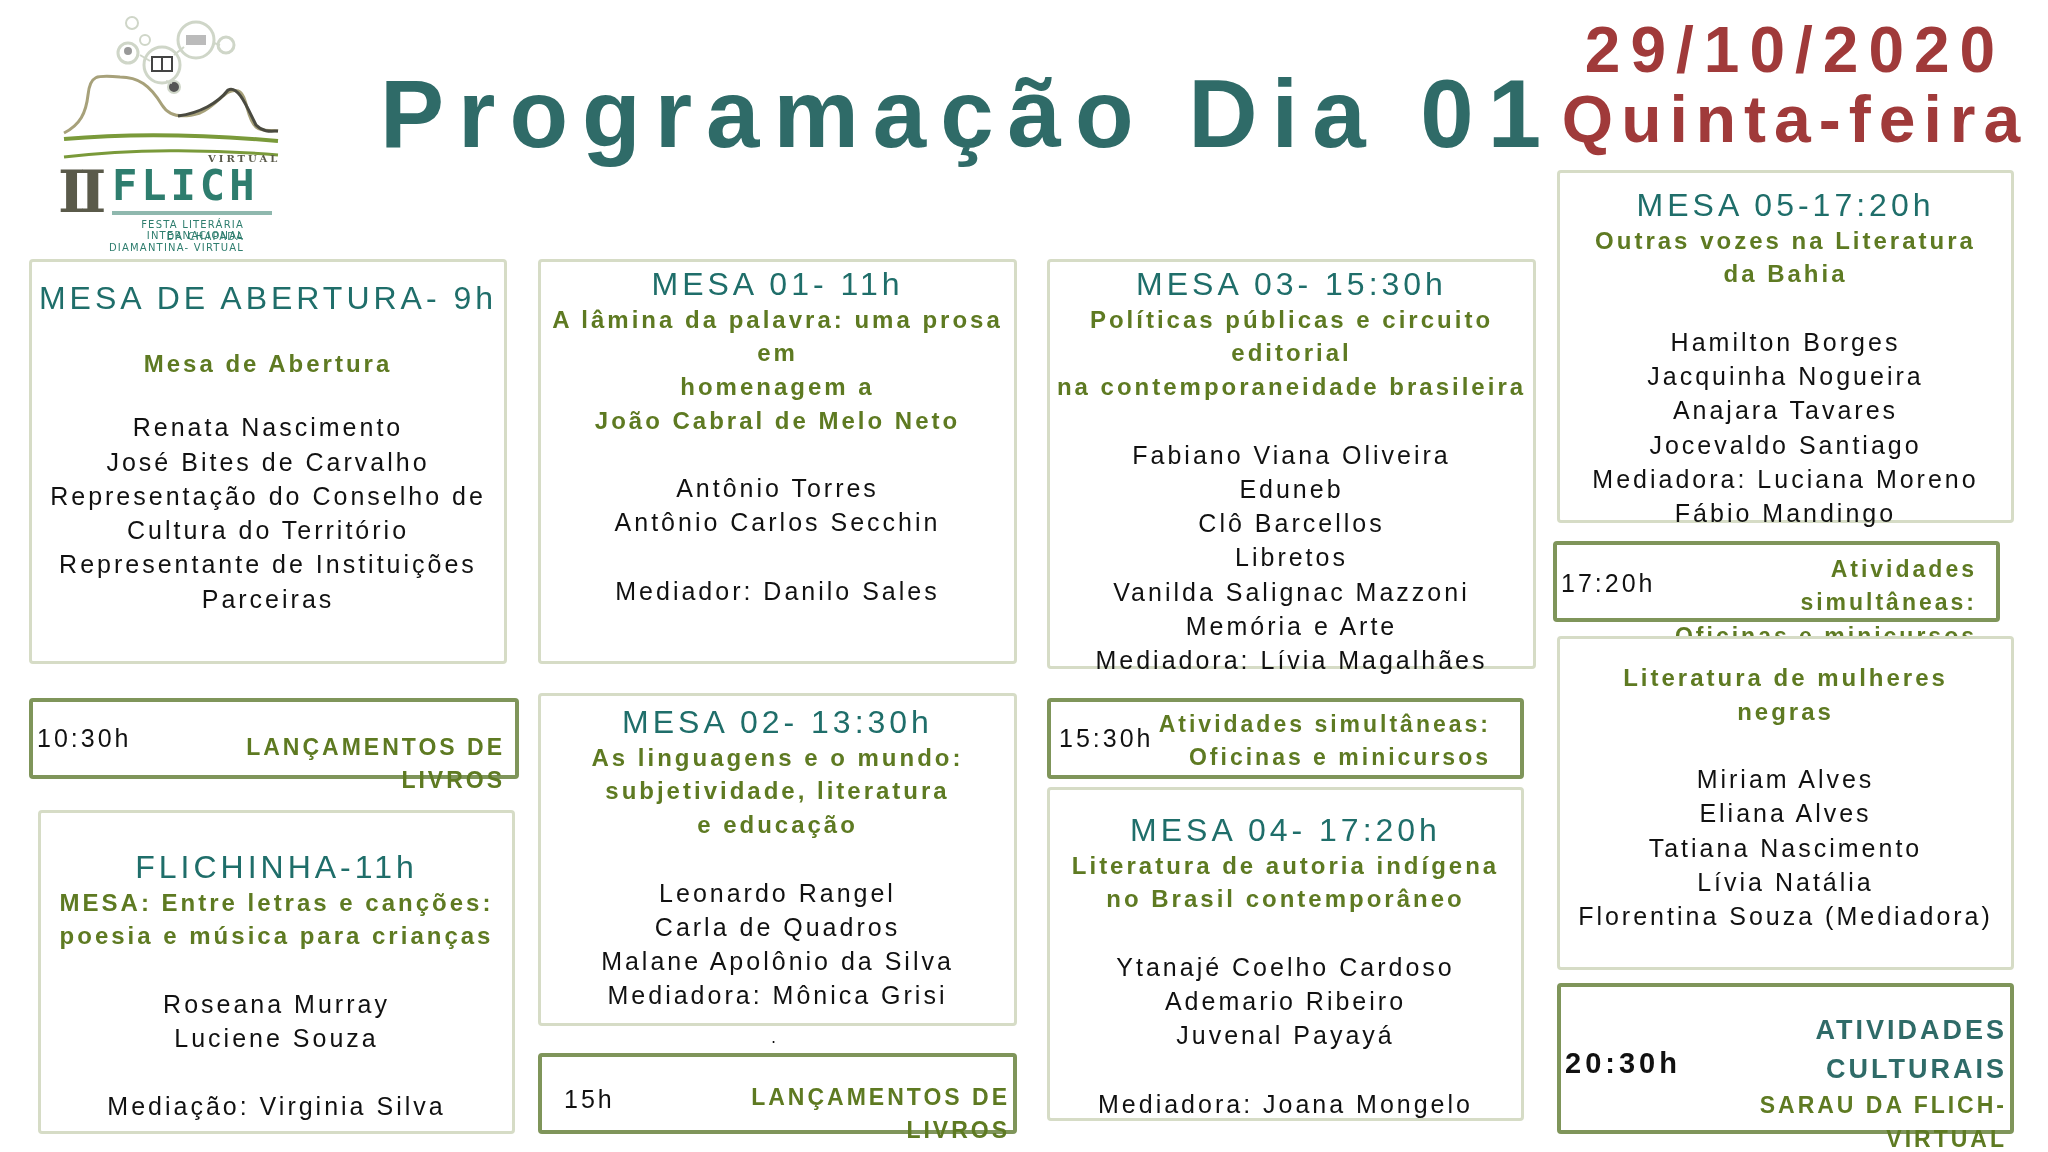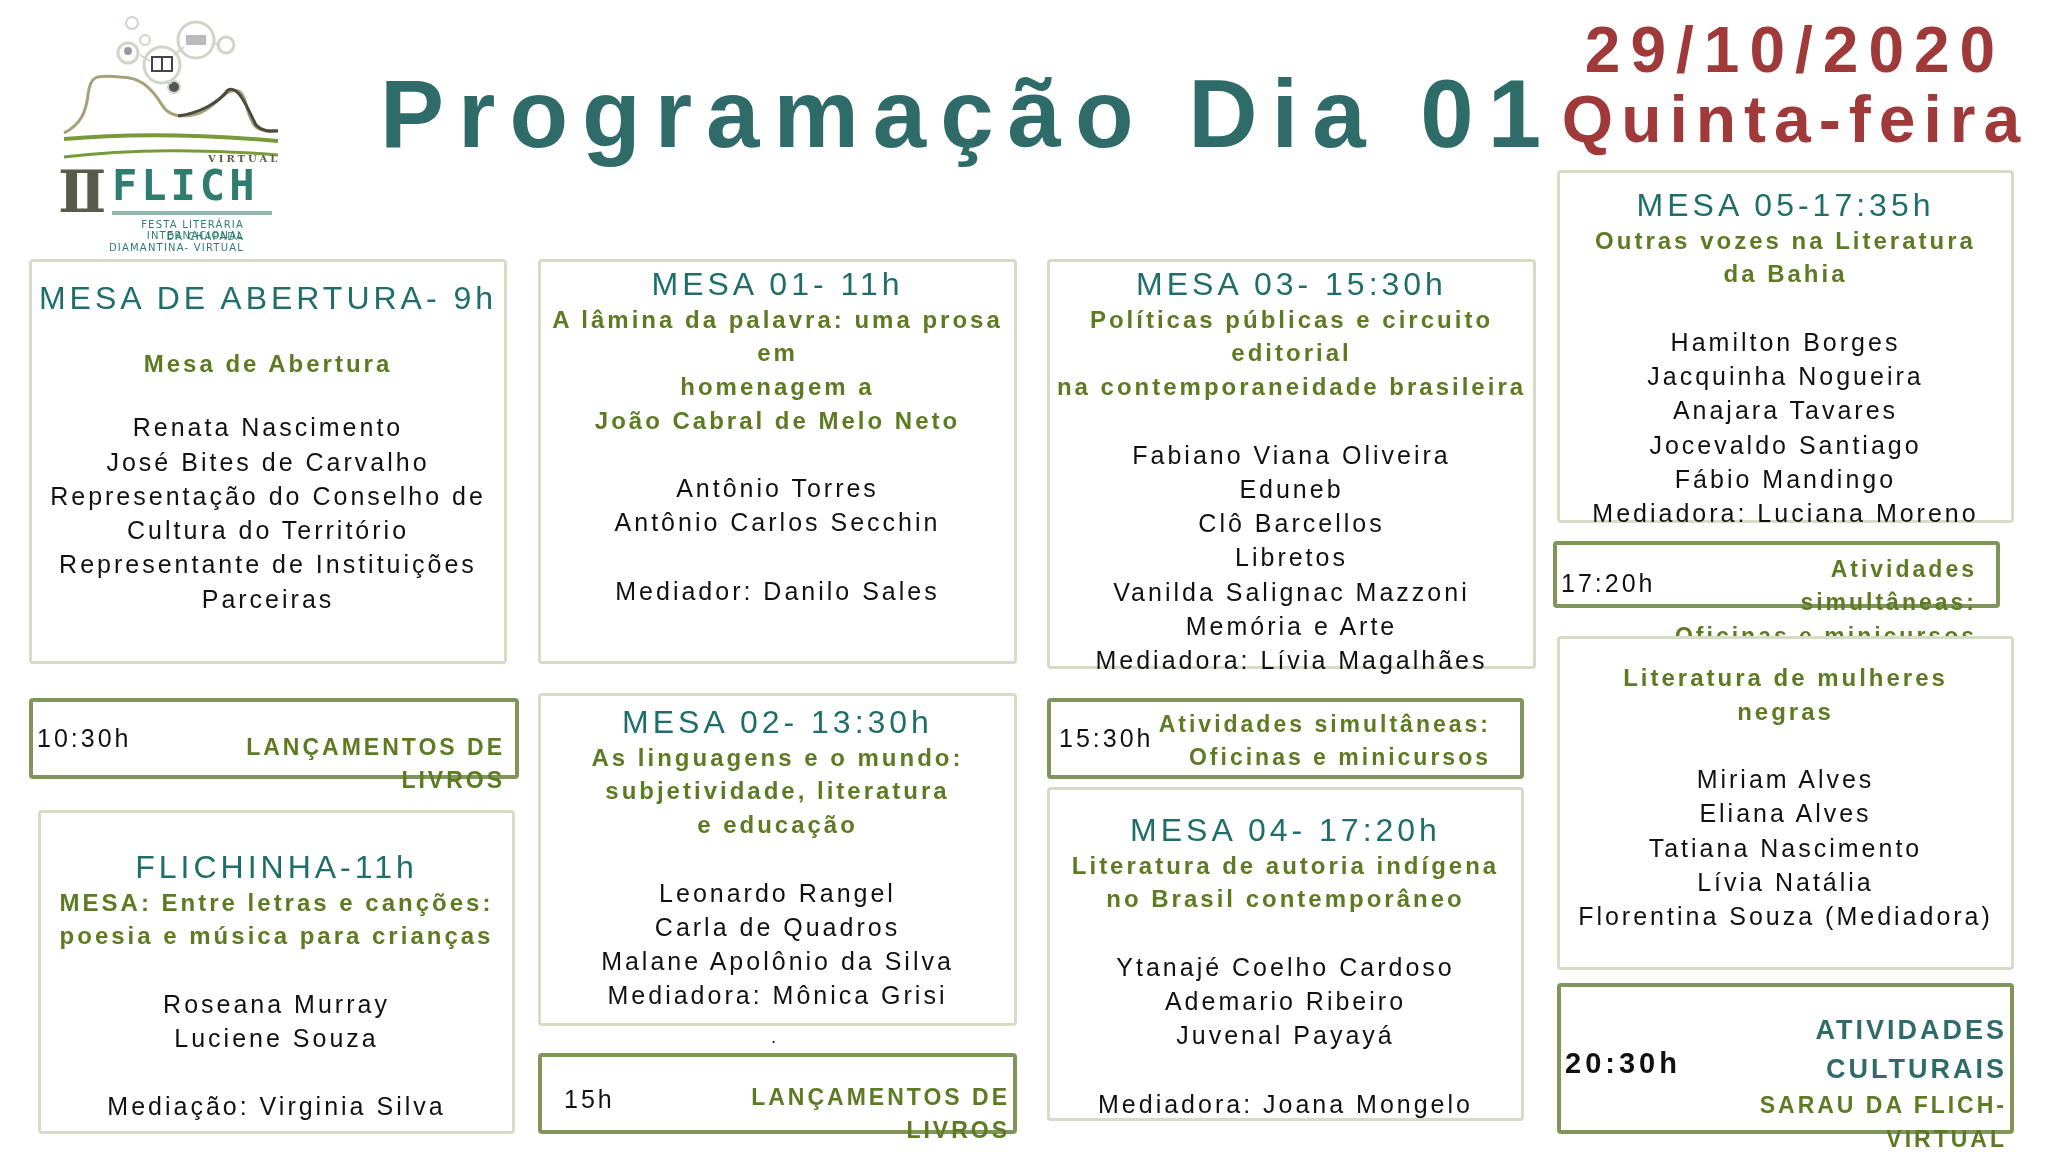--- a/index.html
+++ b/index.html
@@ -154,33 +154,33 @@
   <div class="box-sub">no Brasil contemporâneo</div>
   <div class="gap"></div>
   <div class="box-line">Ytanajé Coelho Cardoso</div>
   <div class="box-line">Ademario Ribeiro</div>
   <div class="box-line">Juvenal Payayá</div>
   <div class="gap"></div>
   <div class="box-line">Mediadora: Joana Mongelo</div>
 </div>
 
 <div class="box" style="left:1557px; top:170px; width:457px; height:353px; padding-top:14px;">
-  <div class="box-head">MESA 05-17:35h</div>
+  <div class="box-head">MESA 05-17:20h</div>
   <div class="box-sub">Outras vozes na Literatura</div>
   <div class="box-sub">da Bahia</div>
   <div class="gap"></div>
   <div class="box-line">Hamilton Borges</div>
   <div class="box-line">Jacquinha Nogueira</div>
   <div class="box-line">Anajara Tavares</div>
   <div class="box-line">Jocevaldo Santiago</div>
+  <div class="box-line">Mediadora: Luciana Moreno</div>
   <div class="box-line">Fábio Mandingo</div>
-  <div class="box-line">Mediadora: Luciana Moreno</div>
-</div>
-
-<div class="box dark" style="left:1553px; top:541px; width:447px; height:67px;padding-left:24px;">
+</div>
+
+<div class="box dark" style="left:1553px; top:541px; width:447px; height:81px;padding-left:24px;">
   <span class="time" style="left:4px; top:24px;">17:20h</span>
   <div class="act" style="left:100px; top:8px; width:320px;">
     <div>Atividades simultâneas:</div>
     <div>Oficinas e minicursos</div>
   </div>
 </div>
 
 <div class="box" style="left:1557px; top:636px; width:457px; height:334px; padding-top:22px;">
   <div class="box-sub">Literatura de mulheres</div>
   <div class="box-sub">negras</div>

